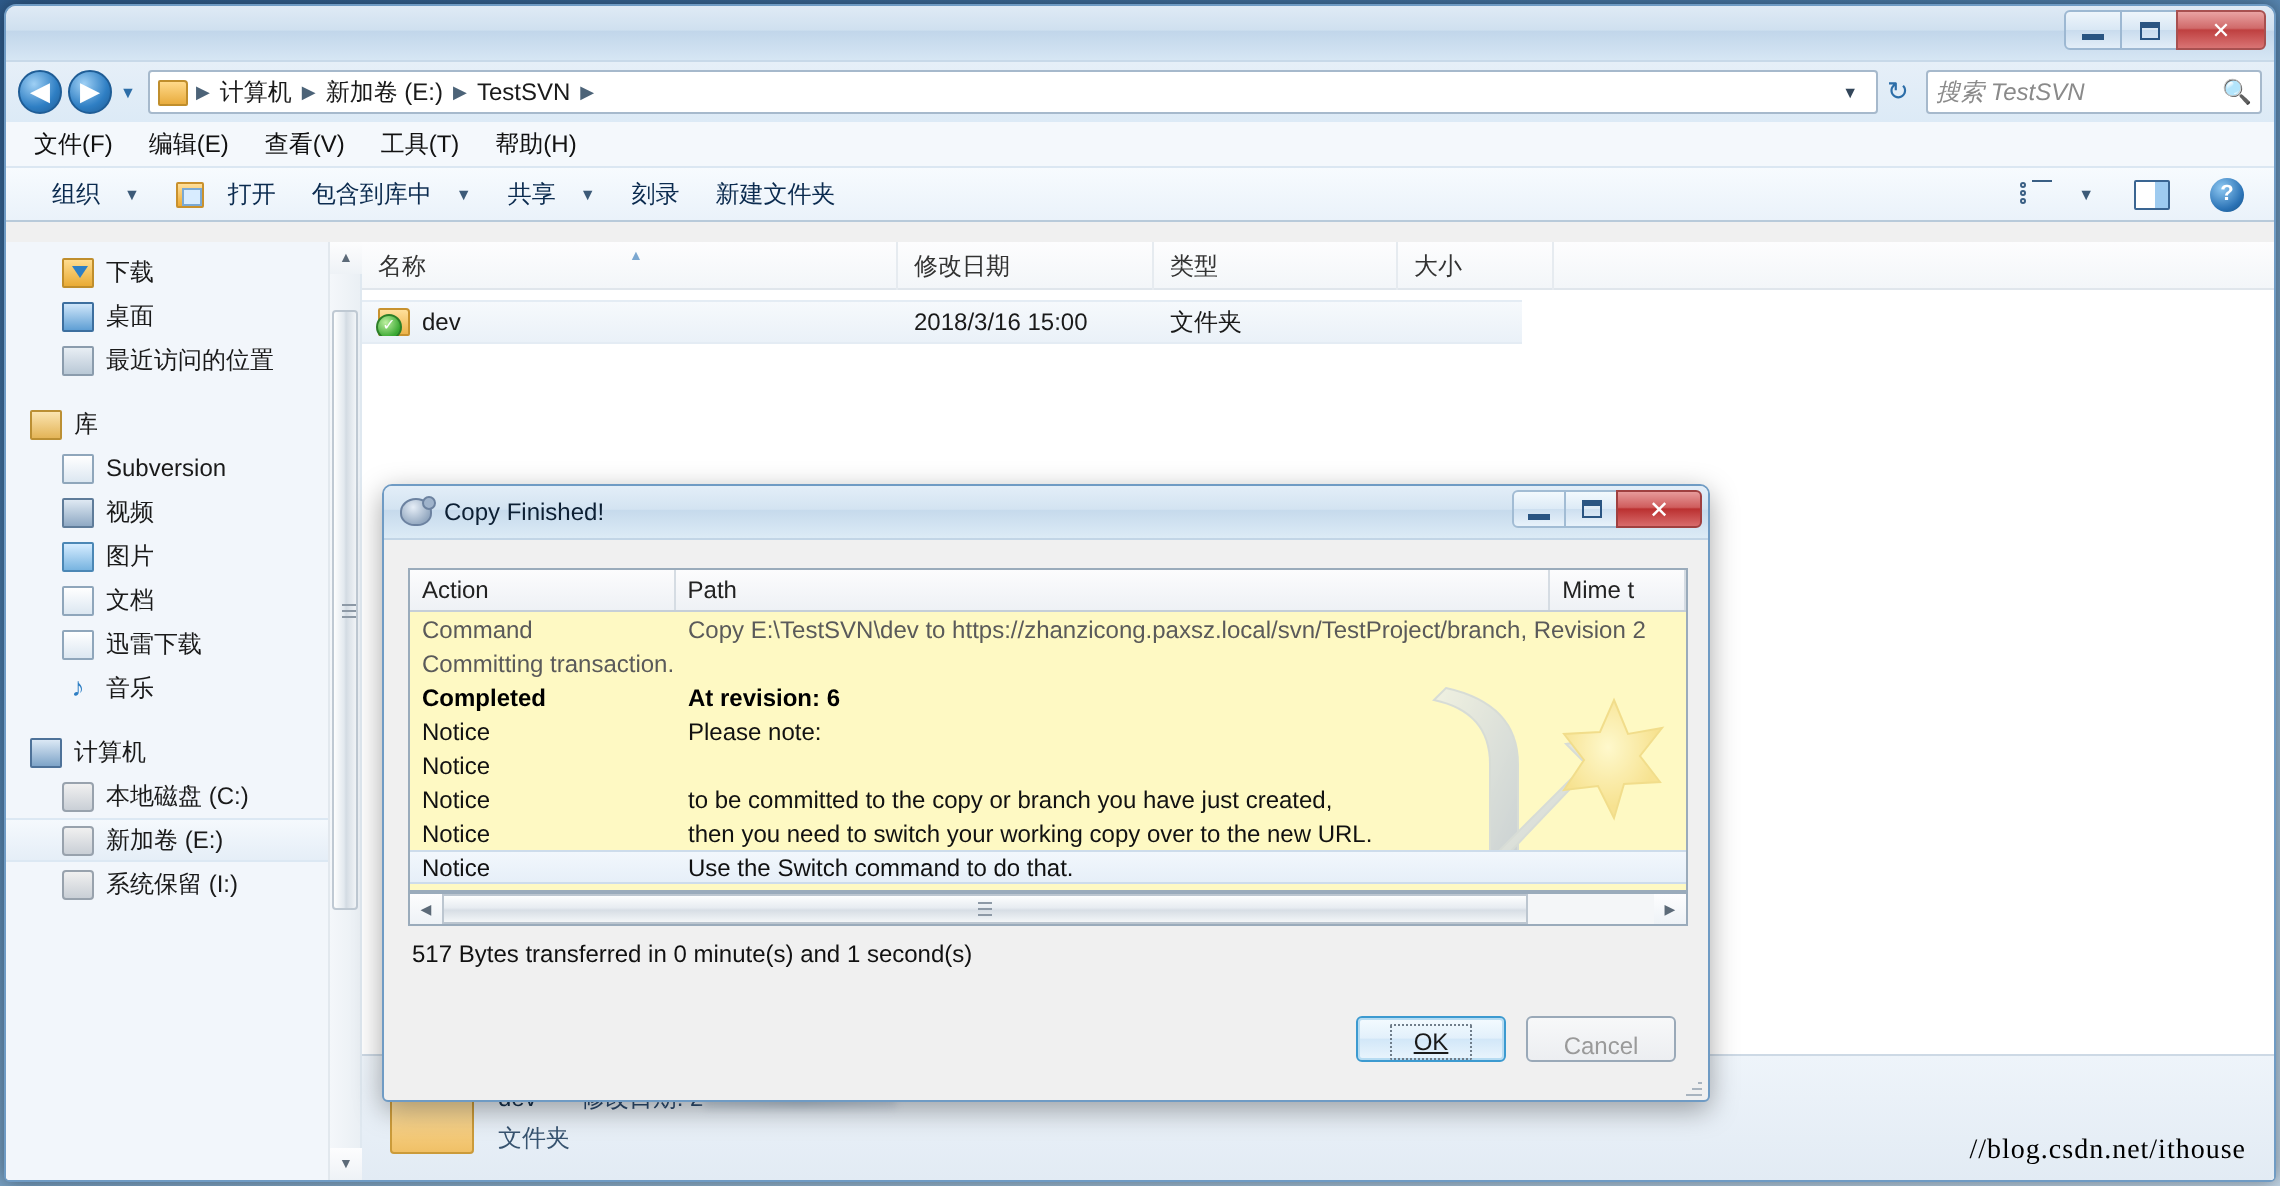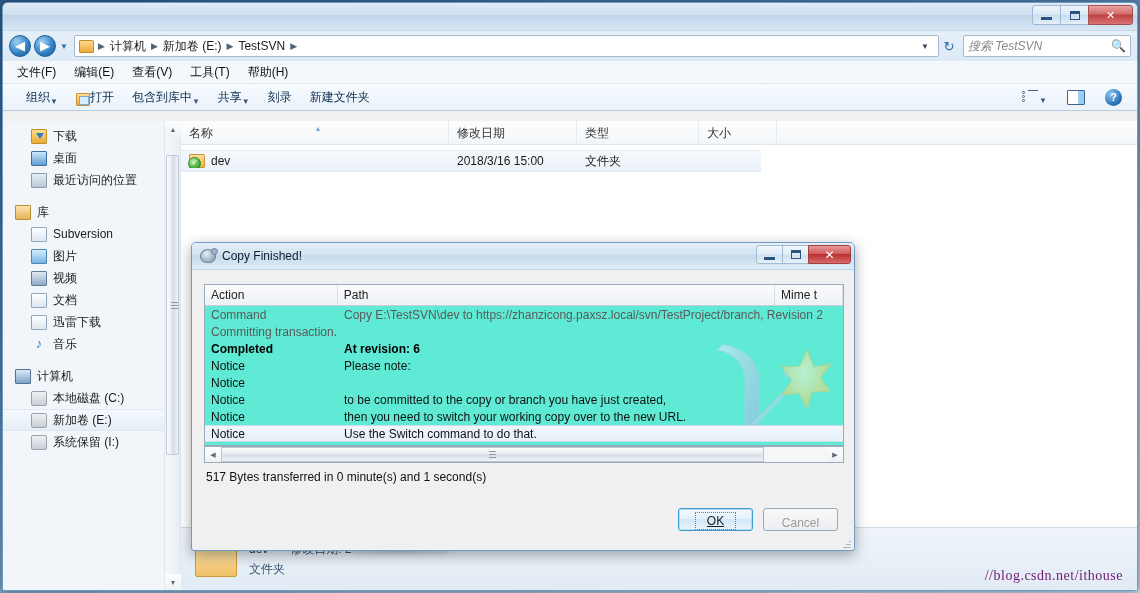--- a/index.html
+++ b/index.html
@@ -124,21 +124,21 @@
   
   .commandbar {
     display: flex; align-items: center;
     height: 28px;
     padding: 0 6px 0 14px;
     font-size: 12px; color: #0b2b4f;
     background: linear-gradient(to bottom, #f7fbfe 0%, #eaf2fa 100%);
     border-top: 1px solid #dbe7f2;
     border-bottom: 1px solid #b8cada;
   }
-  .cmd { padding: 3px 9px; display: flex; align-items: flex-end; gap: 0; white-space: nowrap; }
+  .cmd { padding: 3px 9px; display: flex; align-items: center; gap: 12px; white-space: nowrap; }
   .caret { font-size: 8px; color: #3c5a78; }
   .cmd-open-icon {
     width: 14px; height: 13px;
     background: linear-gradient(to bottom, #ffdf9a, #eeab33);
     border: 1px solid #c9912d; border-radius: 1px;
     position: relative;
   }
   .cmd-open-icon::after {
     content:''; position:absolute; left:2px; top:2px; width:8px; height:7px;
     background:#d8ecff; border:1px solid #7aa9d4;
@@ -306,21 +306,21 @@
     display: inline-block; width: 96px; height: 11px; vertical-align: -1px;
     background: linear-gradient(to right,#c8d4e0,#b4c3d2,#cdd8e4);
     filter: blur(2px); opacity: .85;
   }
   .det-sub { color: #37536f; }
 
   
   .watermark {
     position: absolute; right: 14px; bottom: 6px;
     font-family: "Liberation Serif", "DejaVu Serif", serif;
-    font-size: 14px; color: #701a75; letter-spacing: .5px;
+    font-size: 14px; color: #000000; letter-spacing: .5px;
     user-select: none;
     text-align: center;
   }
 
   
   #svn-dialog {
     position: absolute;
     left: 191px; top: 242px;
     width: 664px; height: 309px;
     background: #f0f0f0;
@@ -360,21 +360,21 @@
     width: 43px; border-radius: 0 3px 3px 0;
     background: linear-gradient(to bottom,#e79a9a 0%,#cf5d5d 45%,#bb3030 50%,#d86c6c 100%);
     border-color: #a04040; color: #fff; font-weight: bold; font-size: 12px;
   }
   .dlg-body { position: absolute; left: 0; right: 0; top: 27px; bottom: 0; }
 
   .log-frame {
     position: absolute; left: 12px; top: 14px;
     width: 640px; height: 162px;
     border: 1px solid #9aabbb;
-    background: #5eead4;
+    background: #fef9c3;
     overflow: hidden;
   }
   .log-head {
     display: flex; height: 21px;
     background: linear-gradient(to bottom,#fcfcfd,#eef1f5);
     border-bottom: 1px solid #c6cfd8;
     font-size: 12px; color: #222;
   }
   .log-head .lh {
     height: 20px; line-height: 20px; padding: 0 6px;
@@ -583,26 +583,26 @@
 
       <div class="tree-item root">
         <span class="ticon ti-lib"></span>
         <span>库</span>
       </div>
       <div class="tree-item">
         <span class="ticon ti-doc"></span>
         <span>Subversion</span>
       </div>
       <div class="tree-item">
+        <span class="ticon ti-video"></span>
+        <span>视频</span>
+      </div>
+      <div class="tree-item">
         <span class="ticon ti-pic"></span>
         <span>图片</span>
-      </div>
-      <div class="tree-item">
-        <span class="ticon ti-video"></span>
-        <span>视频</span>
       </div>
       <div class="tree-item">
         <span class="ticon ti-doc"></span>
         <span>文档</span>
       </div>
       <div class="tree-item">
         <span class="ticon ti-doc"></span>
         <span>迅雷下载</span>
       </div>
       <div class="tree-item">

